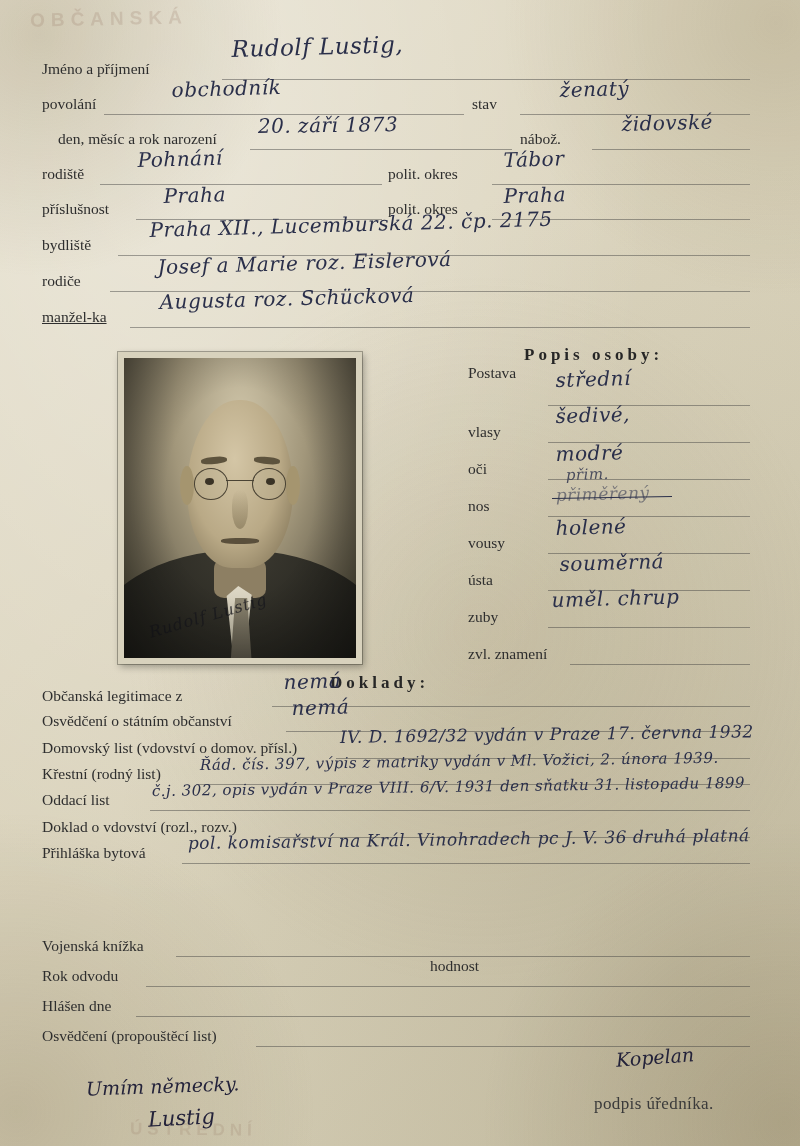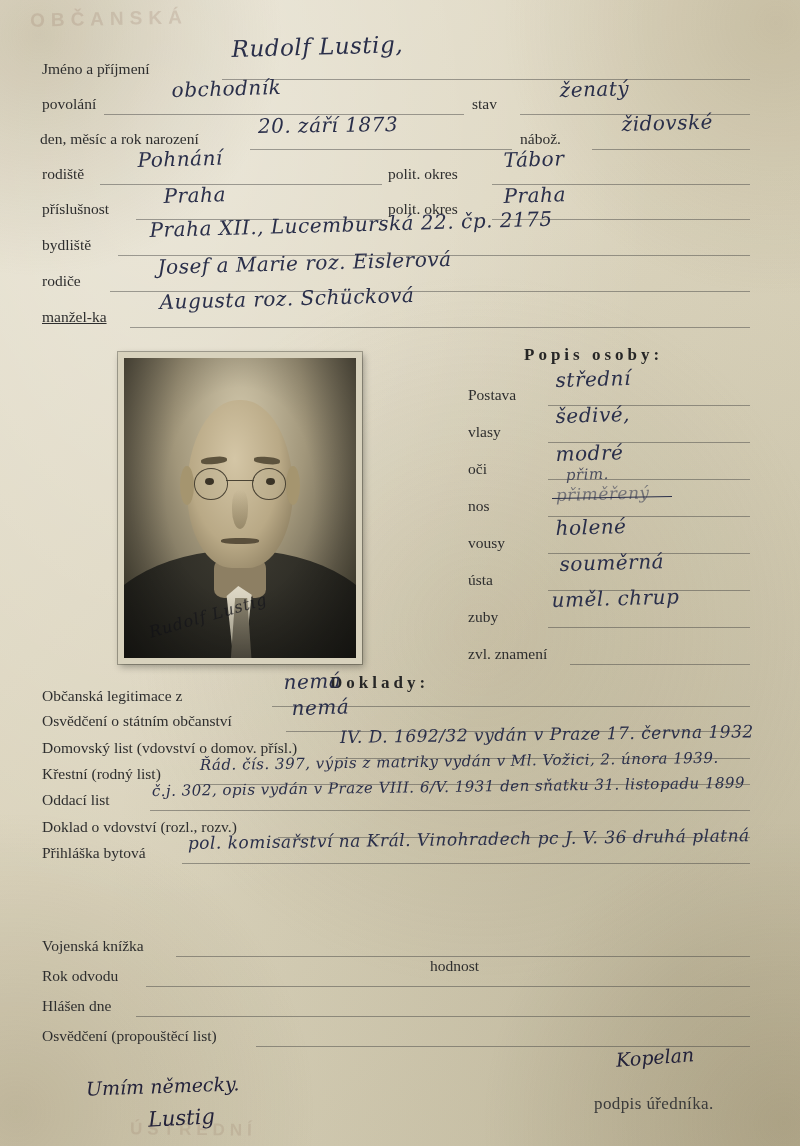--- a/index.html
+++ b/index.html
@@ -262,21 +262,21 @@
     <div class="hand s1" style="left:232px; top:36px;">Rudolf Lustig,</div>
 
     <div class="lbl" style="left:42px; top:95px;">povolání</div>
     <div class="rule" style="left:104px; top:114px; width:360px;"></div>
     <div class="hand s2" style="left:172px; top:78px;">obchodník</div>
 
     <div class="lbl" style="left:472px; top:95px;">stav</div>
     <div class="rule" style="left:520px; top:114px; width:230px;"></div>
     <div class="hand s2" style="left:560px; top:78px;">ženatý</div>
 
-    <div class="lbl" style="left:40px; top:130px;">den, měsíc a rok narození</div>
+    <div class="lbl" style="left:58px; top:130px;">den, měsíc a rok narození</div>
     <div class="rule" style="left:250px; top:149px; width:262px;"></div>
     <div class="hand s2 flat" style="left:258px; top:114px;">20. září 1873</div>
 
     <div class="lbl" style="left:520px; top:130px;">nábož.</div>
     <div class="rule" style="left:592px; top:149px; width:158px;"></div>
     <div class="hand s2" style="left:622px; top:112px;">židovské</div>
 
     <div class="lbl" style="left:42px; top:165px;">rodiště</div>
     <div class="rule" style="left:100px; top:184px; width:282px;"></div>
     <div class="hand s2" style="left:138px; top:148px;">Pohnání</div>
@@ -324,21 +324,21 @@
         <div class="p-eye-r"></div>
         <div class="p-nose"></div>
         <div class="p-mouth"></div>
         <div class="p-sign">Rudolf Lustig</div>
         <div class="vignette"></div>
       </div>
     </div>
 
     <div class="center-title" style="left:524px; top:345px;">Popis osoby:</div>
 
-    <div class="lbl" style="left:468px; top:386px;text-align:center;">Postava</div>
+    <div class="lbl" style="left:468px; top:364px;text-align:center;">Postava</div>
     <div class="rule" style="left:548px; top:405px; width:202px;"></div>
     <div class="hand s2" style="left:556px; top:368px;">střední</div>
 
     <div class="lbl" style="left:468px; top:423px;">vlasy</div>
     <div class="rule" style="left:548px; top:442px; width:202px;"></div>
     <div class="hand s2" style="left:556px; top:404px;">šedivé,</div>
 
     <div class="lbl" style="left:468px; top:460px;">oči</div>
     <div class="rule" style="left:548px; top:479px; width:202px;"></div>
     <div class="hand s2" style="left:556px; top:442px;">modré</div>

